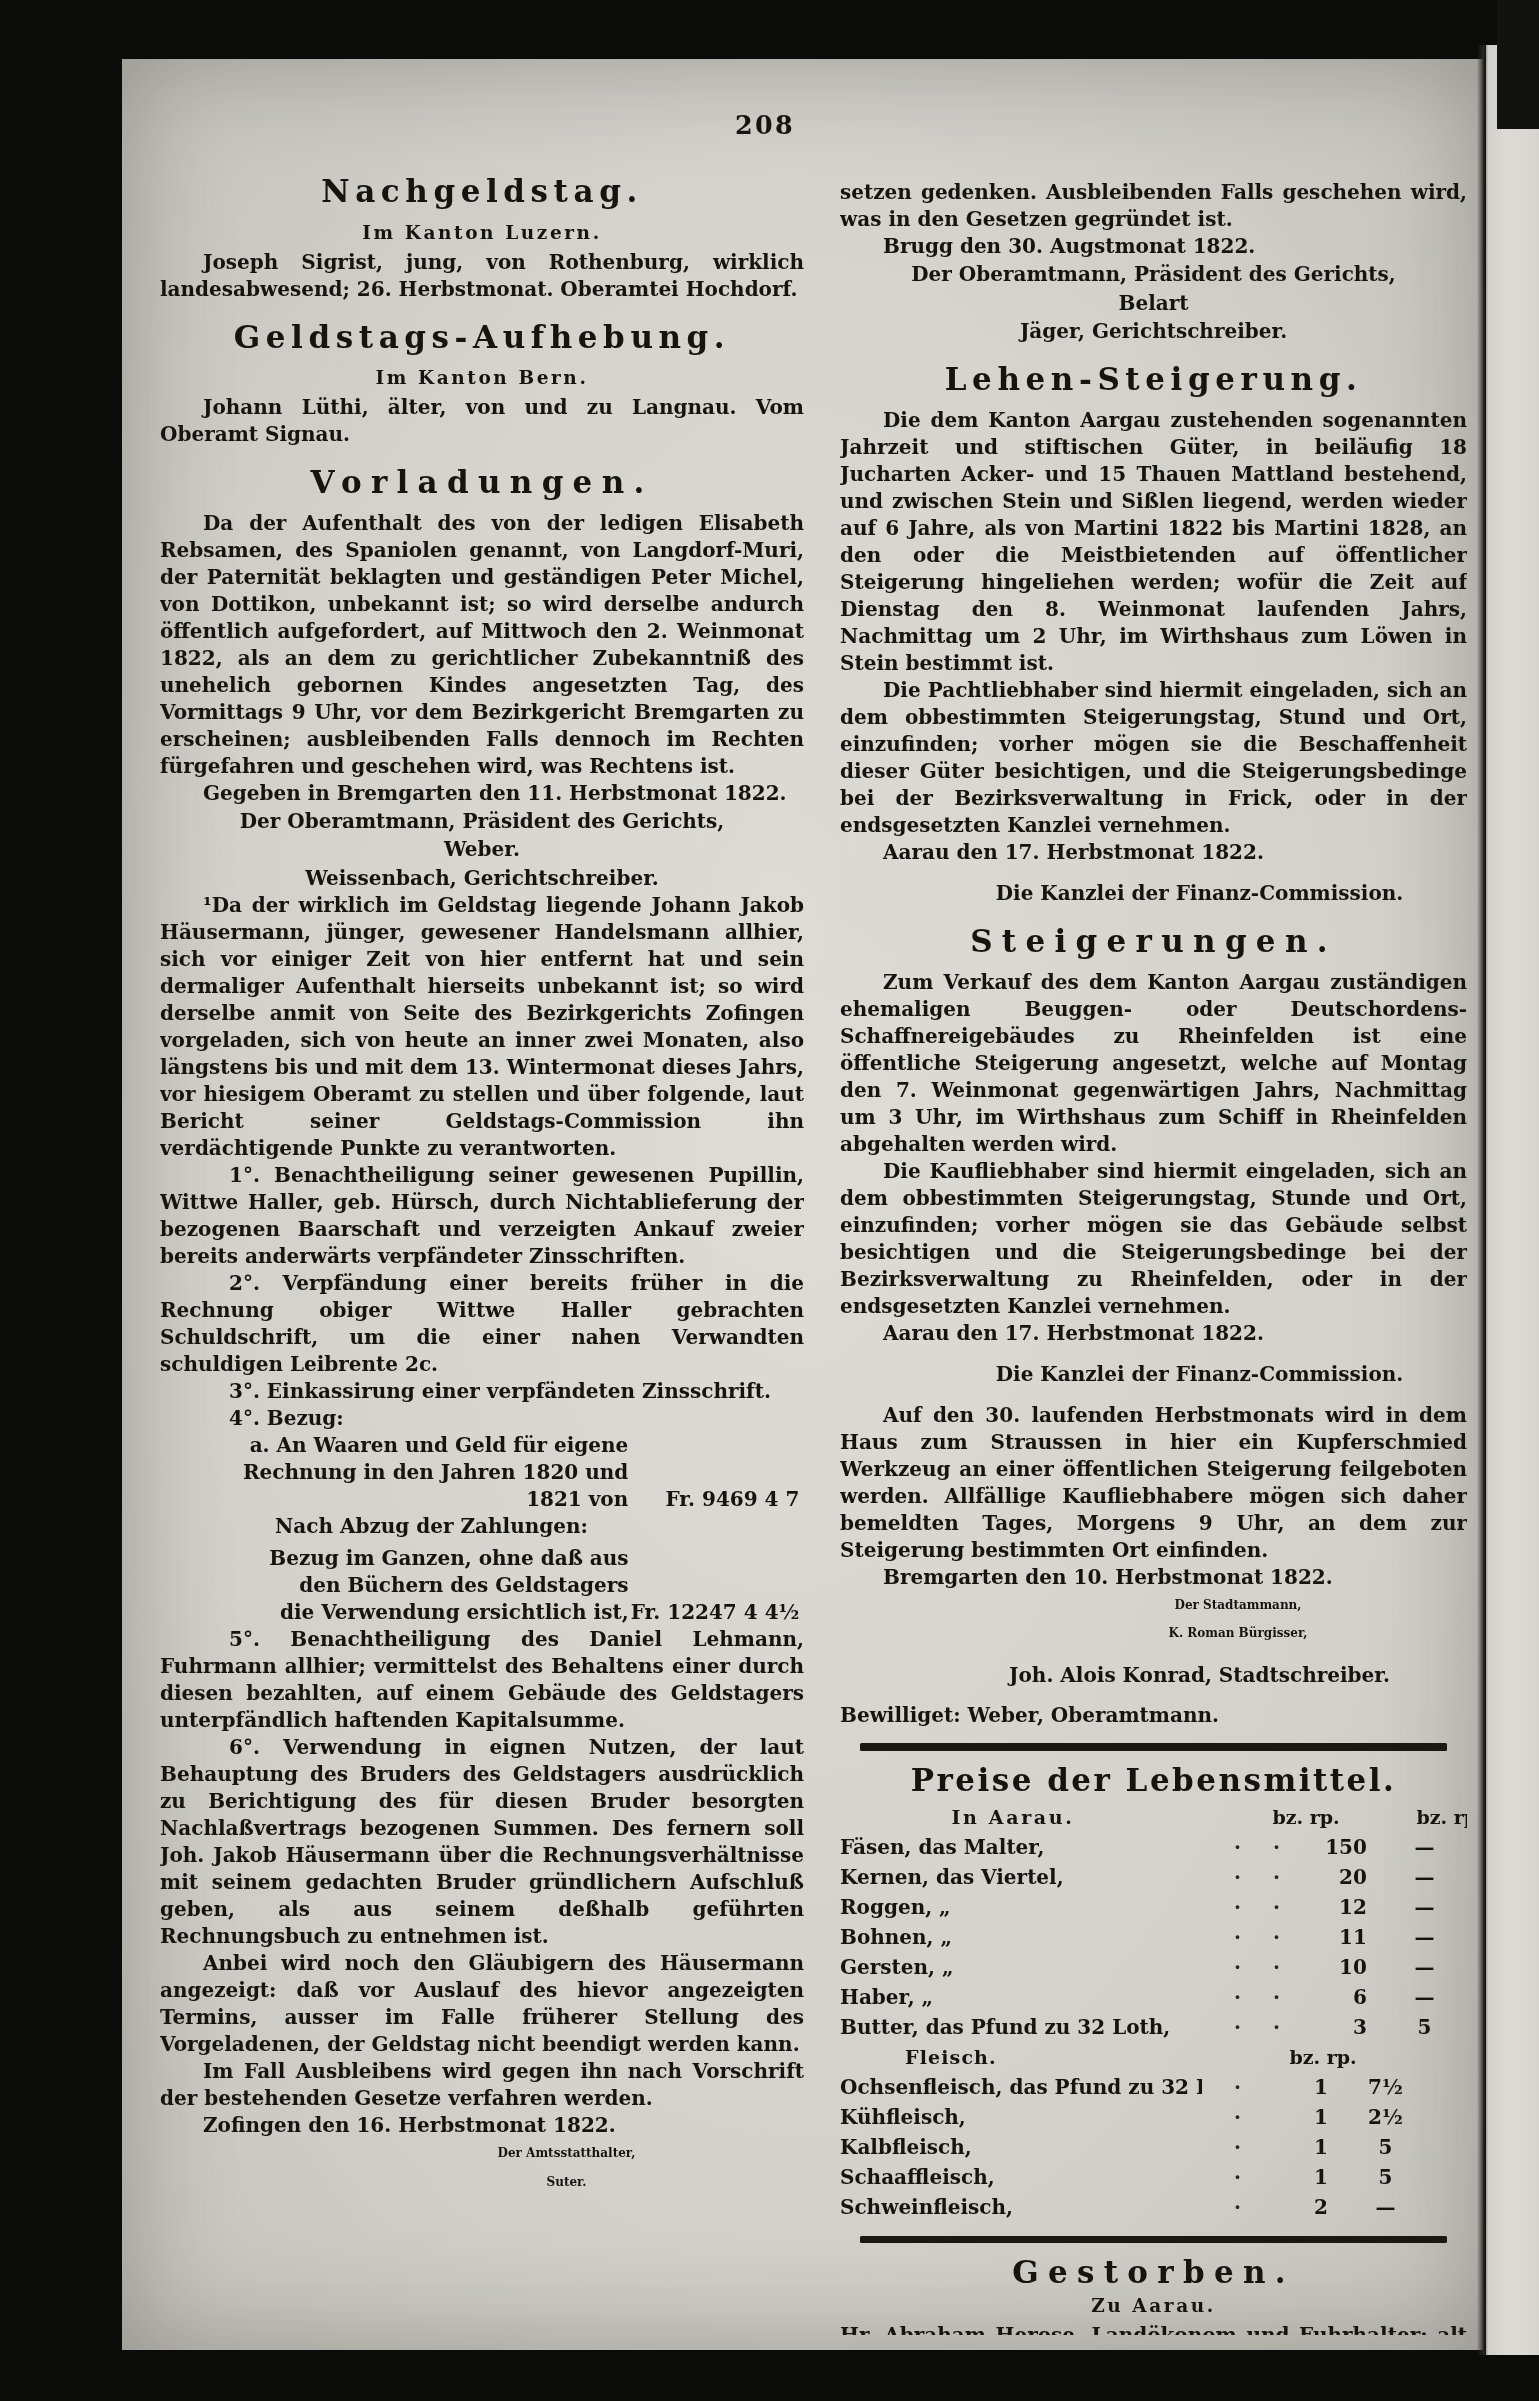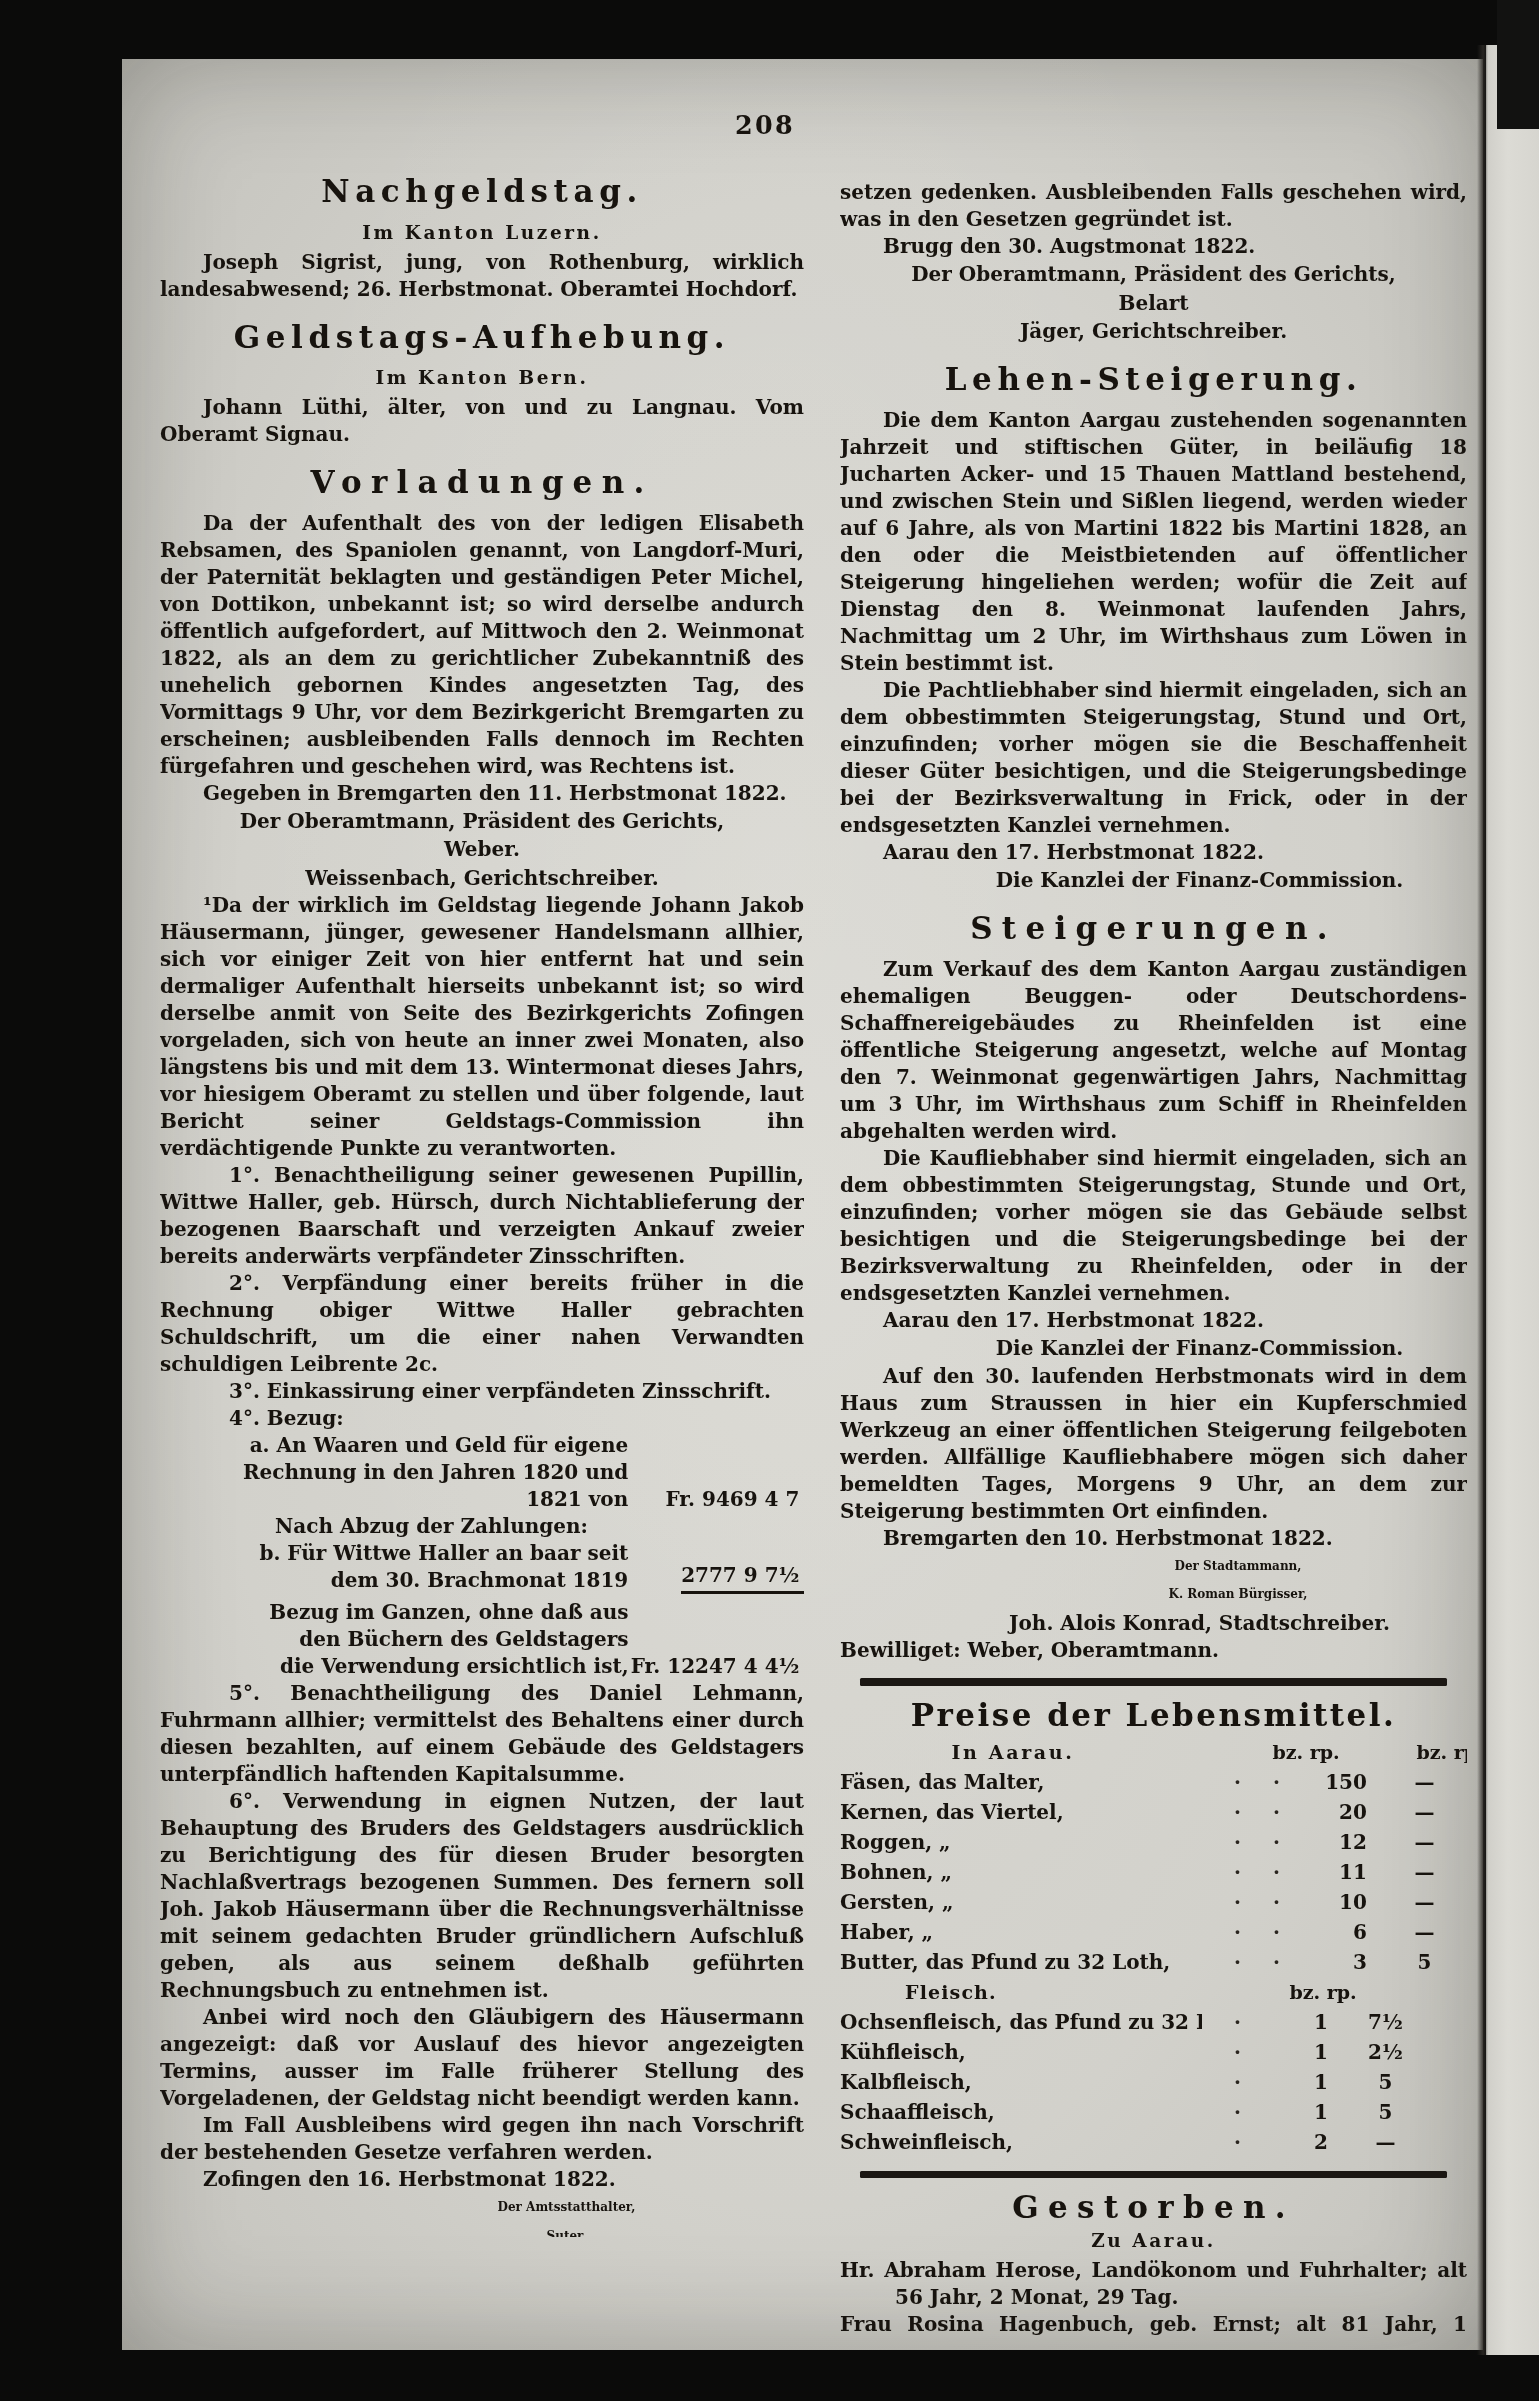--- a/index.html
+++ b/index.html
@@ -46,21 +46,21 @@
     letter-spacing:0.14em;margin:1.5px 0 4.6px;
   }
   .para{
     font-size:20px;line-height:27px;font-weight:700;margin:0;
     text-align:justify;text-indent:43px;
   }
   .para.noind{text-indent:0;}
   .item{text-indent:69px;}
   .sig-c{font-size:20px;line-height:28.5px;font-weight:700;text-align:center;margin:0;}
   .sig-r{font-size:12px;line-height:28.5px;font-weight:700;text-align:center;margin:0;padding-left:169px;}
-  .sig-r2{font-size:20px;line-height:28.5px;font-weight:700;text-align:center;margin:0;padding-left:92px;}
+  .sig-r2{font-size:20px;line-height:28.5px;font-weight:700;text-align:center;margin:13px;padding-left:92px;}
   .ledger{display:flex;align-items:flex-end;font-size:20px;line-height:27px;font-weight:700;}
   .ledger .lab{padding-left:69px;flex:0 0 62%;text-align:right;}
   .ledger .amt{margin-left:auto;white-space:nowrap;padding-right:4.6px;}
   .ledger .amt.sum{border-bottom:3.1px solid #17130e;padding-bottom:2.3px;}
   .midline{font-size:20px;line-height:27px;font-weight:700;padding-left:115px;}
   .bezug .lab{padding-left:108px;flex:0 0 56%;}
   .thickrule{height:7.7px;background:#1b1713;margin:14px 20px 10.8px;border-radius:1.5px;}
   
   .prow,.phead{display:flex;font-size:20px;line-height:30px;font-weight:700;align-items:baseline;gap:32px;}
   .phead{font-size:19px;}
@@ -106,24 +106,20 @@
     <p class="para item">1°. Benachtheiligung seiner gewesenen Pupillin, Wittwe Haller, geb. Hürsch, durch Nichtablieferung der bezogenen Baarschaft und verzeigten Ankauf zweier bereits anderwärts verpfändeter Zinsschriften.</p>
     <p class="para item">2°. Verpfändung einer bereits früher in die Rechnung obiger Wittwe Haller gebrachten Schuldschrift, um die einer nahen Verwandten schuldigen Leibrente 2c.</p>
     <p class="para item">3°. Einkassirung einer verpfändeten Zinsschrift.</p>
     <p class="para item">4°. Bezug:</p>
 
     <div class="ledger">
       <span class="lab">a. An Waaren und Geld für eigene Rechnung in den Jahren 1820 und 1821 von</span>
       <span class="amt">Fr. 9469 4 7</span>
     </div>
     <div class="midline">Nach Abzug der Zahlungen:</div>
-    <div class="ledger">
-      <span class="lab">b. Für Wittwe Haller an baar seit dem 30. Brachmonat 1819</span>
-      <span class="amt sum">2777 9 7½</span>
-    </div>
     <div class="gap-s"></div>
     <div class="ledger bezug">
       <span class="lab">Bezug im Ganzen, ohne daß aus den Büchern des Geldstagers die Verwendung ersichtlich ist,</span>
       <span class="amt">Fr. 12247 4 4½</span>
     </div>
 
     <p class="para item">5°. Benachtheiligung des Daniel Lehmann, Fuhrmann allhier; vermittelst des Behaltens einer durch diesen bezahlten, auf einem Gebäude des Geldstagers unterpfändlich haftenden Kapitalsumme.</p>
     <p class="para item">6°. Verwendung in eignen Nutzen, der laut Behauptung des Bruders des Geldstagers ausdrücklich zu Berichtigung des für diesen Bruder besorgten Nachlaßvertrags bezogenen Summen. Des fernern soll Joh. Jakob Häusermann über die Rechnungsverhältnisse mit seinem gedachten Bruder gründlichern Aufschluß geben, als aus seinem deßhalb geführten Rechnungsbuch zu entnehmen ist.</p>
     <p class="para">Anbei wird noch den Gläubigern des Häusermann angezeigt: daß vor Auslauf des hievor angezeigten Termins, ausser im Falle früherer Stellung des Vorgeladenen, der Geldstag nicht beendigt werden kann.</p>
     <p class="para">Im Fall Ausbleibens wird gegen ihn nach Vorschrift der bestehenden Gesetze verfahren werden.</p>

